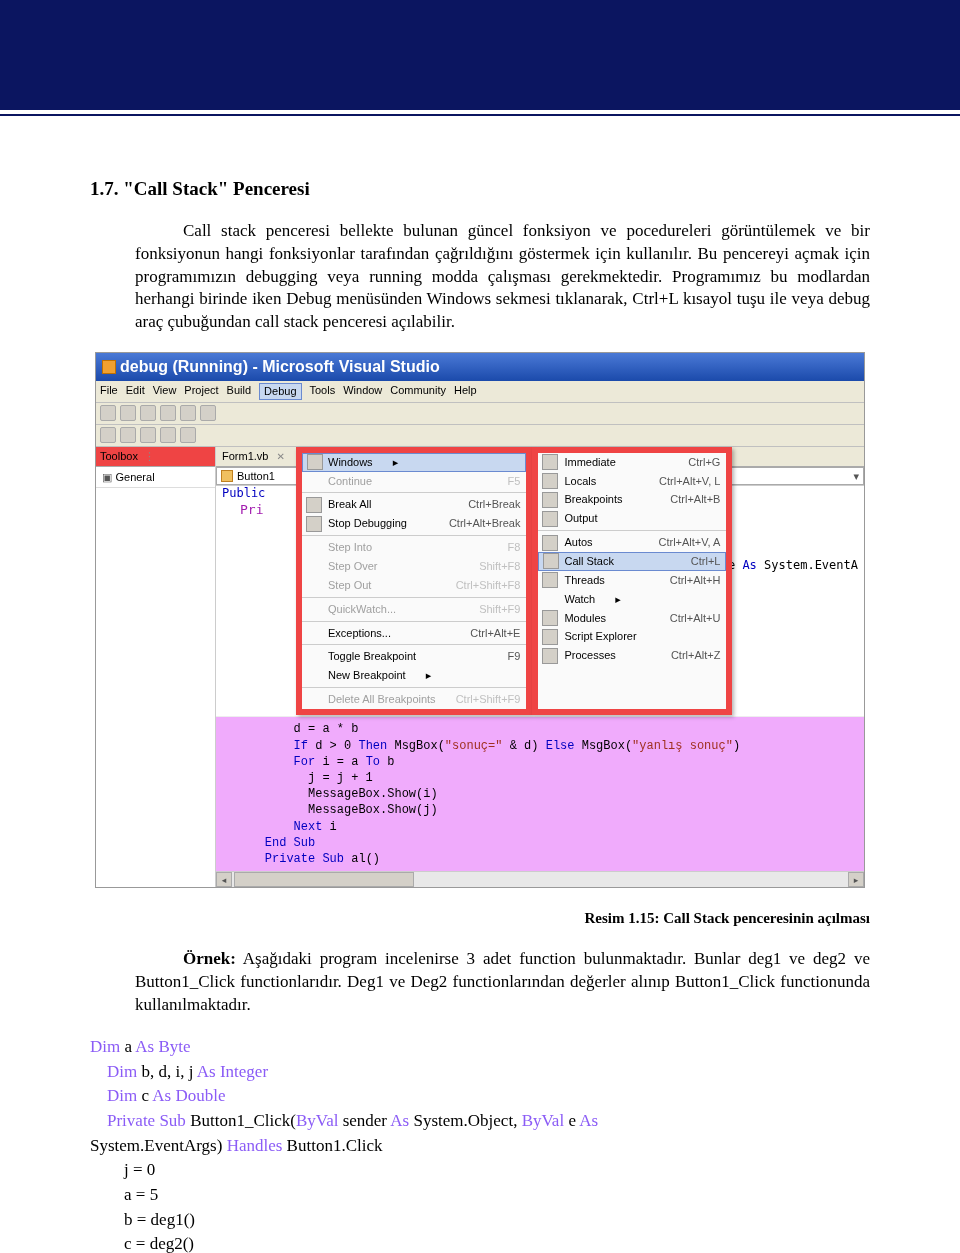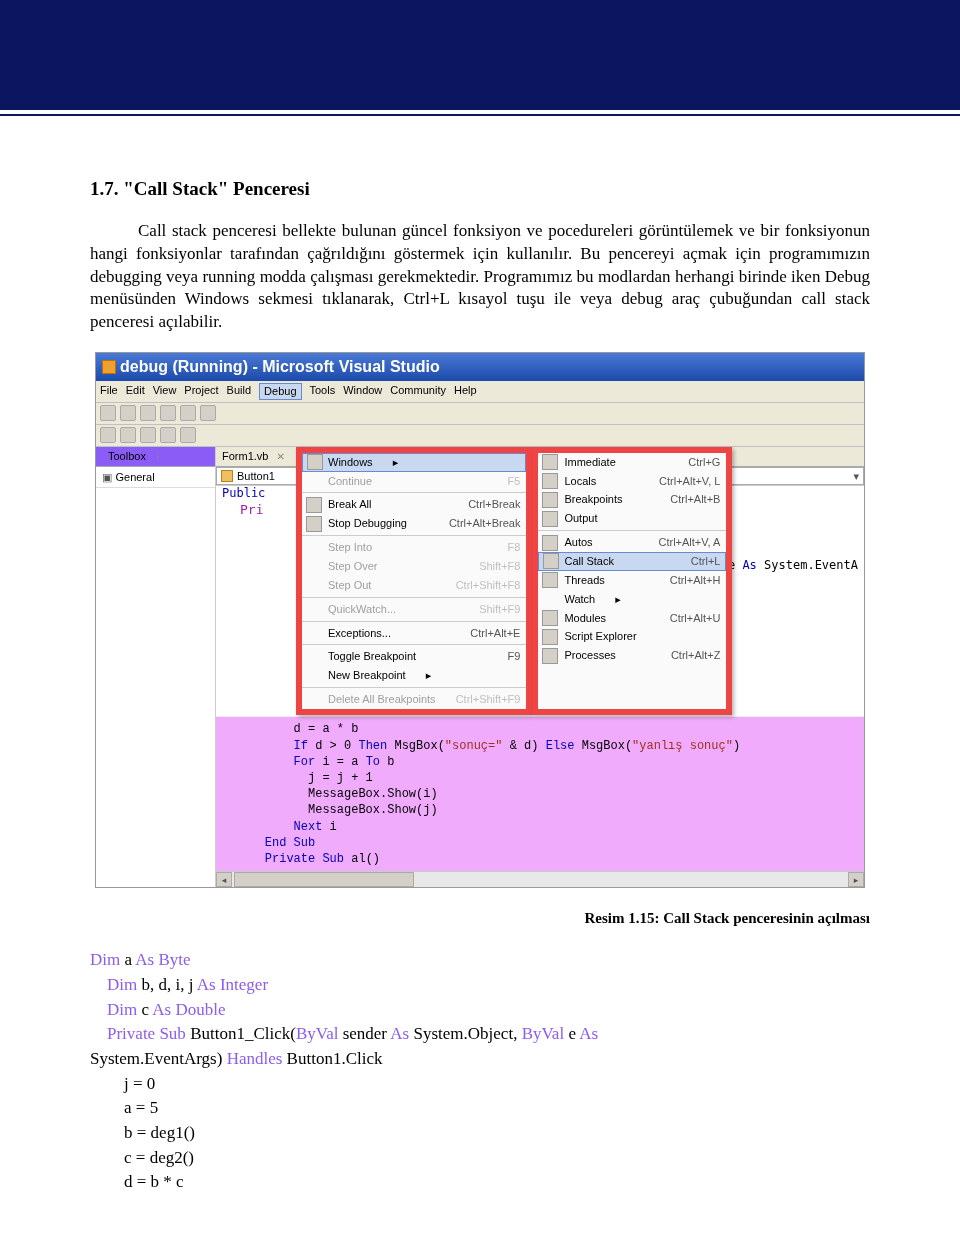--- a/index.html
+++ b/index.html
@@ -1,32 +1,32 @@
 <!DOCTYPE html>
 <html><head>
 <meta charset="utf-8">
 <style>
   * { margin:0; padding:0; box-sizing:border-box; }
   body { background:#fff; font-family:"Times New Roman",serif; width:960px; }
   .bluebar { background:#0b1560; height:110px; border-bottom:4px solid #0b1560; }
   .rule { border-top:2px solid #0b1560; margin-top:4px; }
   .page { padding:40px 90px 20px 90px; color:#000; font-size:17px; line-height:1.35; }
   h2 { font-size:19px; font-weight:bold; margin:20px 0 18px 0; }
-  p.body { text-align:justify; margin-bottom:18px; }
+  p.body { text-align:justify; margin-bottom:18px;margin-left:45px; }
   p.indent { text-indent:48px; }
   .screenshot { width:770px; margin:0 auto 6px auto; font-family:Tahoma,Arial,sans-serif; font-size:11px; color:#000; border:1px solid #999; background:#ece9d8; }
   .titlebar { background:linear-gradient(#4a79d6,#1b4aab); color:#fff; padding:3px 6px; font-weight:bold; font-size:16px; display:flex; align-items:center; gap:4px; }
   .titlebar .ico { width:14px; height:14px; background:#f0a030; border:1px solid #c07000; }
   .menubar { background:#ece9d8; border-bottom:1px solid #c0c0c0; padding:2px 4px; display:flex; gap:8px; }
   .menuitem.sel { background:#c8d8f0; border:1px solid #6a8ad0; padding:0 4px; }
   .toolrow { background:#ece9d8; border-bottom:1px solid #c0c0c0; padding:2px 4px; display:flex; gap:4px; align-items:center; height:22px; }
   .tbico { width:16px; height:16px; background:#d4d0c8; border:1px solid #aaa; border-radius:2px; }
   .body3 { display:flex; background:#fff; }
   .leftcol { width:120px; border-right:1px solid #ccc; }
-  .toolbox { background:#8b5cf6; border-bottom:1px solid #aaa; padding:2px 12px; display:flex; align-items:center; gap:4px; }
+  .toolbox { background:#ef4444; border-bottom:1px solid #aaa; padding:2px 4px; display:flex; align-items:center; gap:4px; }
   .dots::after { content:"⋮"; color:#888; margin-left:2px; }
   .general { padding:3px 6px; border-bottom:1px solid #ddd; }
   .midcol { flex:1; position:relative; }
   .tab { background:#ece9d8; border-bottom:1px solid #aaa; padding:2px 6px; display:flex; align-items:center; gap:4px; }
   .tab .close::after { content:"✕"; color:#888; margin-left:4px; font-size:10px; }
   .dropdown { display:flex; border-bottom:1px solid #ccc; }
   .ddbox { flex:1; border:1px solid #aaa; background:#fff; padding:1px 4px; display:flex; align-items:center; gap:4px; font-size:11px; }
   .ddbox::after { content:"▾"; margin-left:auto; color:#555; }
   .menucol { position:absolute; top:0; left:80px; display:flex; z-index:5; }
   .menu { background:#fafafa; border:6px solid #ef4444; box-shadow:2px 2px 4px rgba(0,0,0,.3); font-size:11px; min-width:200px; }
@@ -250,20 +250,21 @@
           <div class="thumb"></div>
           <div style="flex:1"></div>
           <div class="btn">▸</div>
         </div>
       </div>
     </div>
   </div>
 
   <div class="caption">Resim 1.15: Call Stack penceresinin açılması</div>
 
+  <p class="body indent"><b>Örnek:</b><span> Aşağıdaki program incelenirse 3 adet function bulunmaktadır. Bunlar deg1 ve deg2 ve Button1_Click functionlarıdır. Deg1 ve Deg2 functionlarından değerler alınıp Button1_Click functionunda kullanılmaktadır.</span></p>
 
   <div class="code"><span class="cb">Dim</span><span> a </span><span class="cb">As</span> <span class="cb">Byte</span>
     <span class="cb">Dim</span><span> b, d, i, j </span><span class="cb">As</span> <span class="cb">Integer</span>
     <span class="cb">Dim</span><span> c </span><span class="cb">As</span> <span class="cb">Double</span>
     <span class="cb">Private</span> <span class="cb">Sub</span><span> Button1_Click(</span><span class="cb">ByVal</span><span> sender </span><span class="cb">As</span><span> System.Object, </span><span class="cb">ByVal</span><span> e </span><span class="cb">As</span>
 <span>System.EventArgs) </span><span class="cb">Handles</span><span> Button1.Click</span>
 <span>        j = 0</span>
 <span>        a = 5</span>
 <span>        b = deg1()</span>
 <span>        c = deg2()</span>

